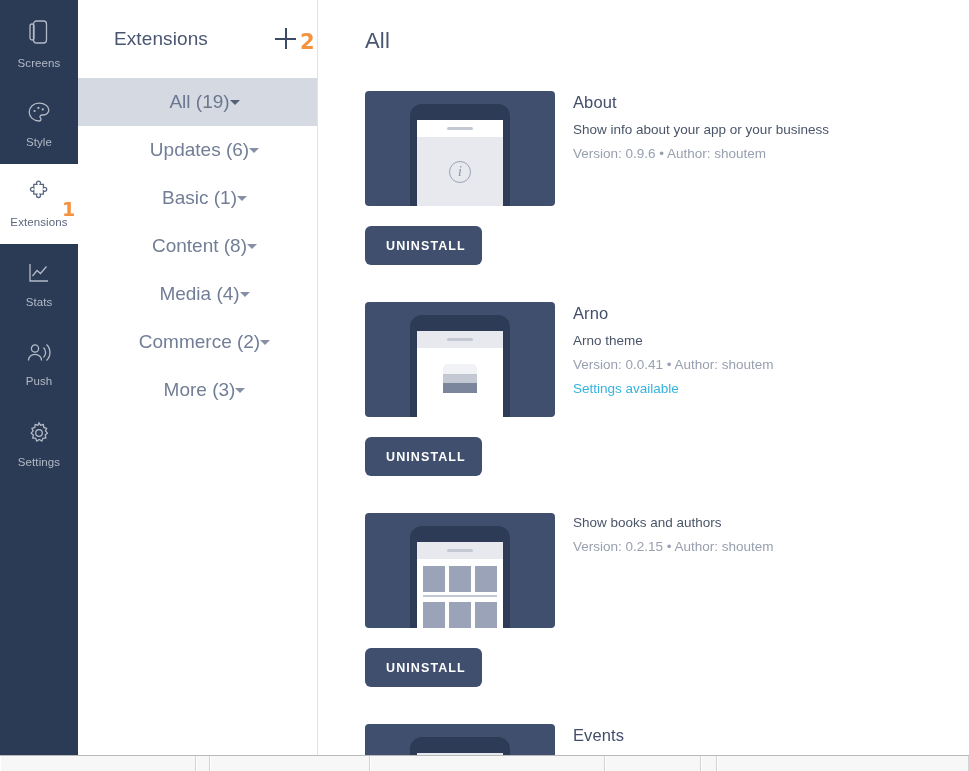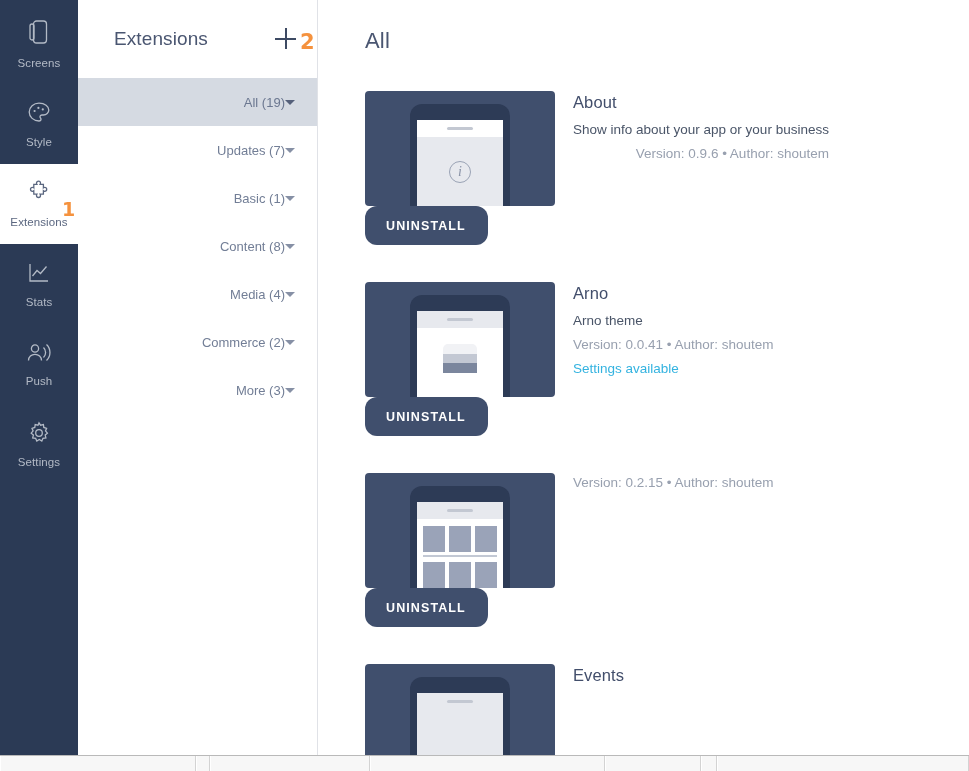--- a/index.html
+++ b/index.html
@@ -96,24 +96,24 @@
     background: #3d4a63;
   }
   .plus-btn::before { left: 0; top: 10px; width: 21px; height: 1.6px; }
   .plus-btn::after  { top: 0; left: 10px; height: 21px; width: 1.6px; }
 
   .cat-list { padding-top: 0; }
   .cat-item {
     height: 48px;
     display: flex;
     align-items: center;
-    justify-content: flex-end;
+    justify-content: center;
     padding: 0 20px 0 36px;
     cursor: pointer;
-    font-size: 13px;
+    font-size: 19px;
     color: #727e96;
   }
   .cat-item.selected {
     background: #d5dae2;
     color: #6b7790;
   }
   .caret {
     width: 0; height: 0;
     border-left: 5.5px solid transparent;
     border-right: 5.5px solid transparent;
@@ -207,50 +207,50 @@
   .books-row {
     display: flex; justify-content: space-between;
     margin-bottom: 3px;
   }
   .books-row .bk {
     width: 22px; height: 26px; background: #9aa3b8;
   }
   .books-shelf { height: 2px; background: #c2c8d4; margin-bottom: 5px; }
 
   .btn-uninstall {
+    margin-top: 20px;
     display: inline-block;
     background: #404f6d;
     color: #ffffff;
     border: none;
-    border-radius: 12px;
+    border-radius: 6px;
     font-size: 12.5px;
     font-weight: bold;
     letter-spacing: 1.1px;
-    padding: 13px 22px 12px 21px;
+    padding: 13px 16px 12px 21px;
     cursor: pointer;
     font-family: "Liberation Sans", sans-serif;
   }
 
   .card-right { margin-left: 18px; padding-top: 2px; }
   .card-name {
     font-size: 16.5px;
     color: #424e6b;
     font-weight: normal;
     margin-bottom: 10px;
     letter-spacing: .1px;
   }
   .card-desc {
     font-size: 13.5px;
     color: #4a5568;
     margin-bottom: 9px;
   }
   .card-meta {
     font-size: 13.5px;
     color: #98a0af;
-    text-align: right;
   }
   .card-updates {
     font-size: 13.5px;
     color: #34b3e0;
     margin-top: 9px;
     cursor: pointer;
   }
 
   
   .card.partial { margin-top: 37px; }
@@ -356,21 +356,21 @@
       <h2 class="panel-title">Extensions</h2>
       <div class="plus-btn"></div>
     </div>
 
     <div class="cat-list">
       <div class="cat-item selected">
         <span>All (19)</span>
         <span class="caret"></span>
       </div>
       <div class="cat-item">
-        <span>Updates (7)</span>
+        <span>Updates (6)</span>
         <span class="caret"></span>
       </div>
       <div class="cat-item">
         <span>Basic (1)</span>
         <span class="caret"></span>
       </div>
       <div class="cat-item">
         <span>Content (8)</span>
         <span class="caret"></span>
       </div>
@@ -468,20 +468,21 @@
                   </div>
 
                 </div>
               </div>
             </div>
           </div>
         </div>
         <button class="btn-uninstall">UNINSTALL</button>
       </div>
       <div class="card-right">
+        <div class="card-desc">Show books and authors</div>
         <div class="card-meta">Version: 0.2.15 • Author: shoutem</div>
       </div>
     </div>
 
     <div class="card partial">
       <div class="card-left">
         <div class="thumb">
           <div class="phone">
             <div class="phone-screen">
               <div class="phone-bar grey">

